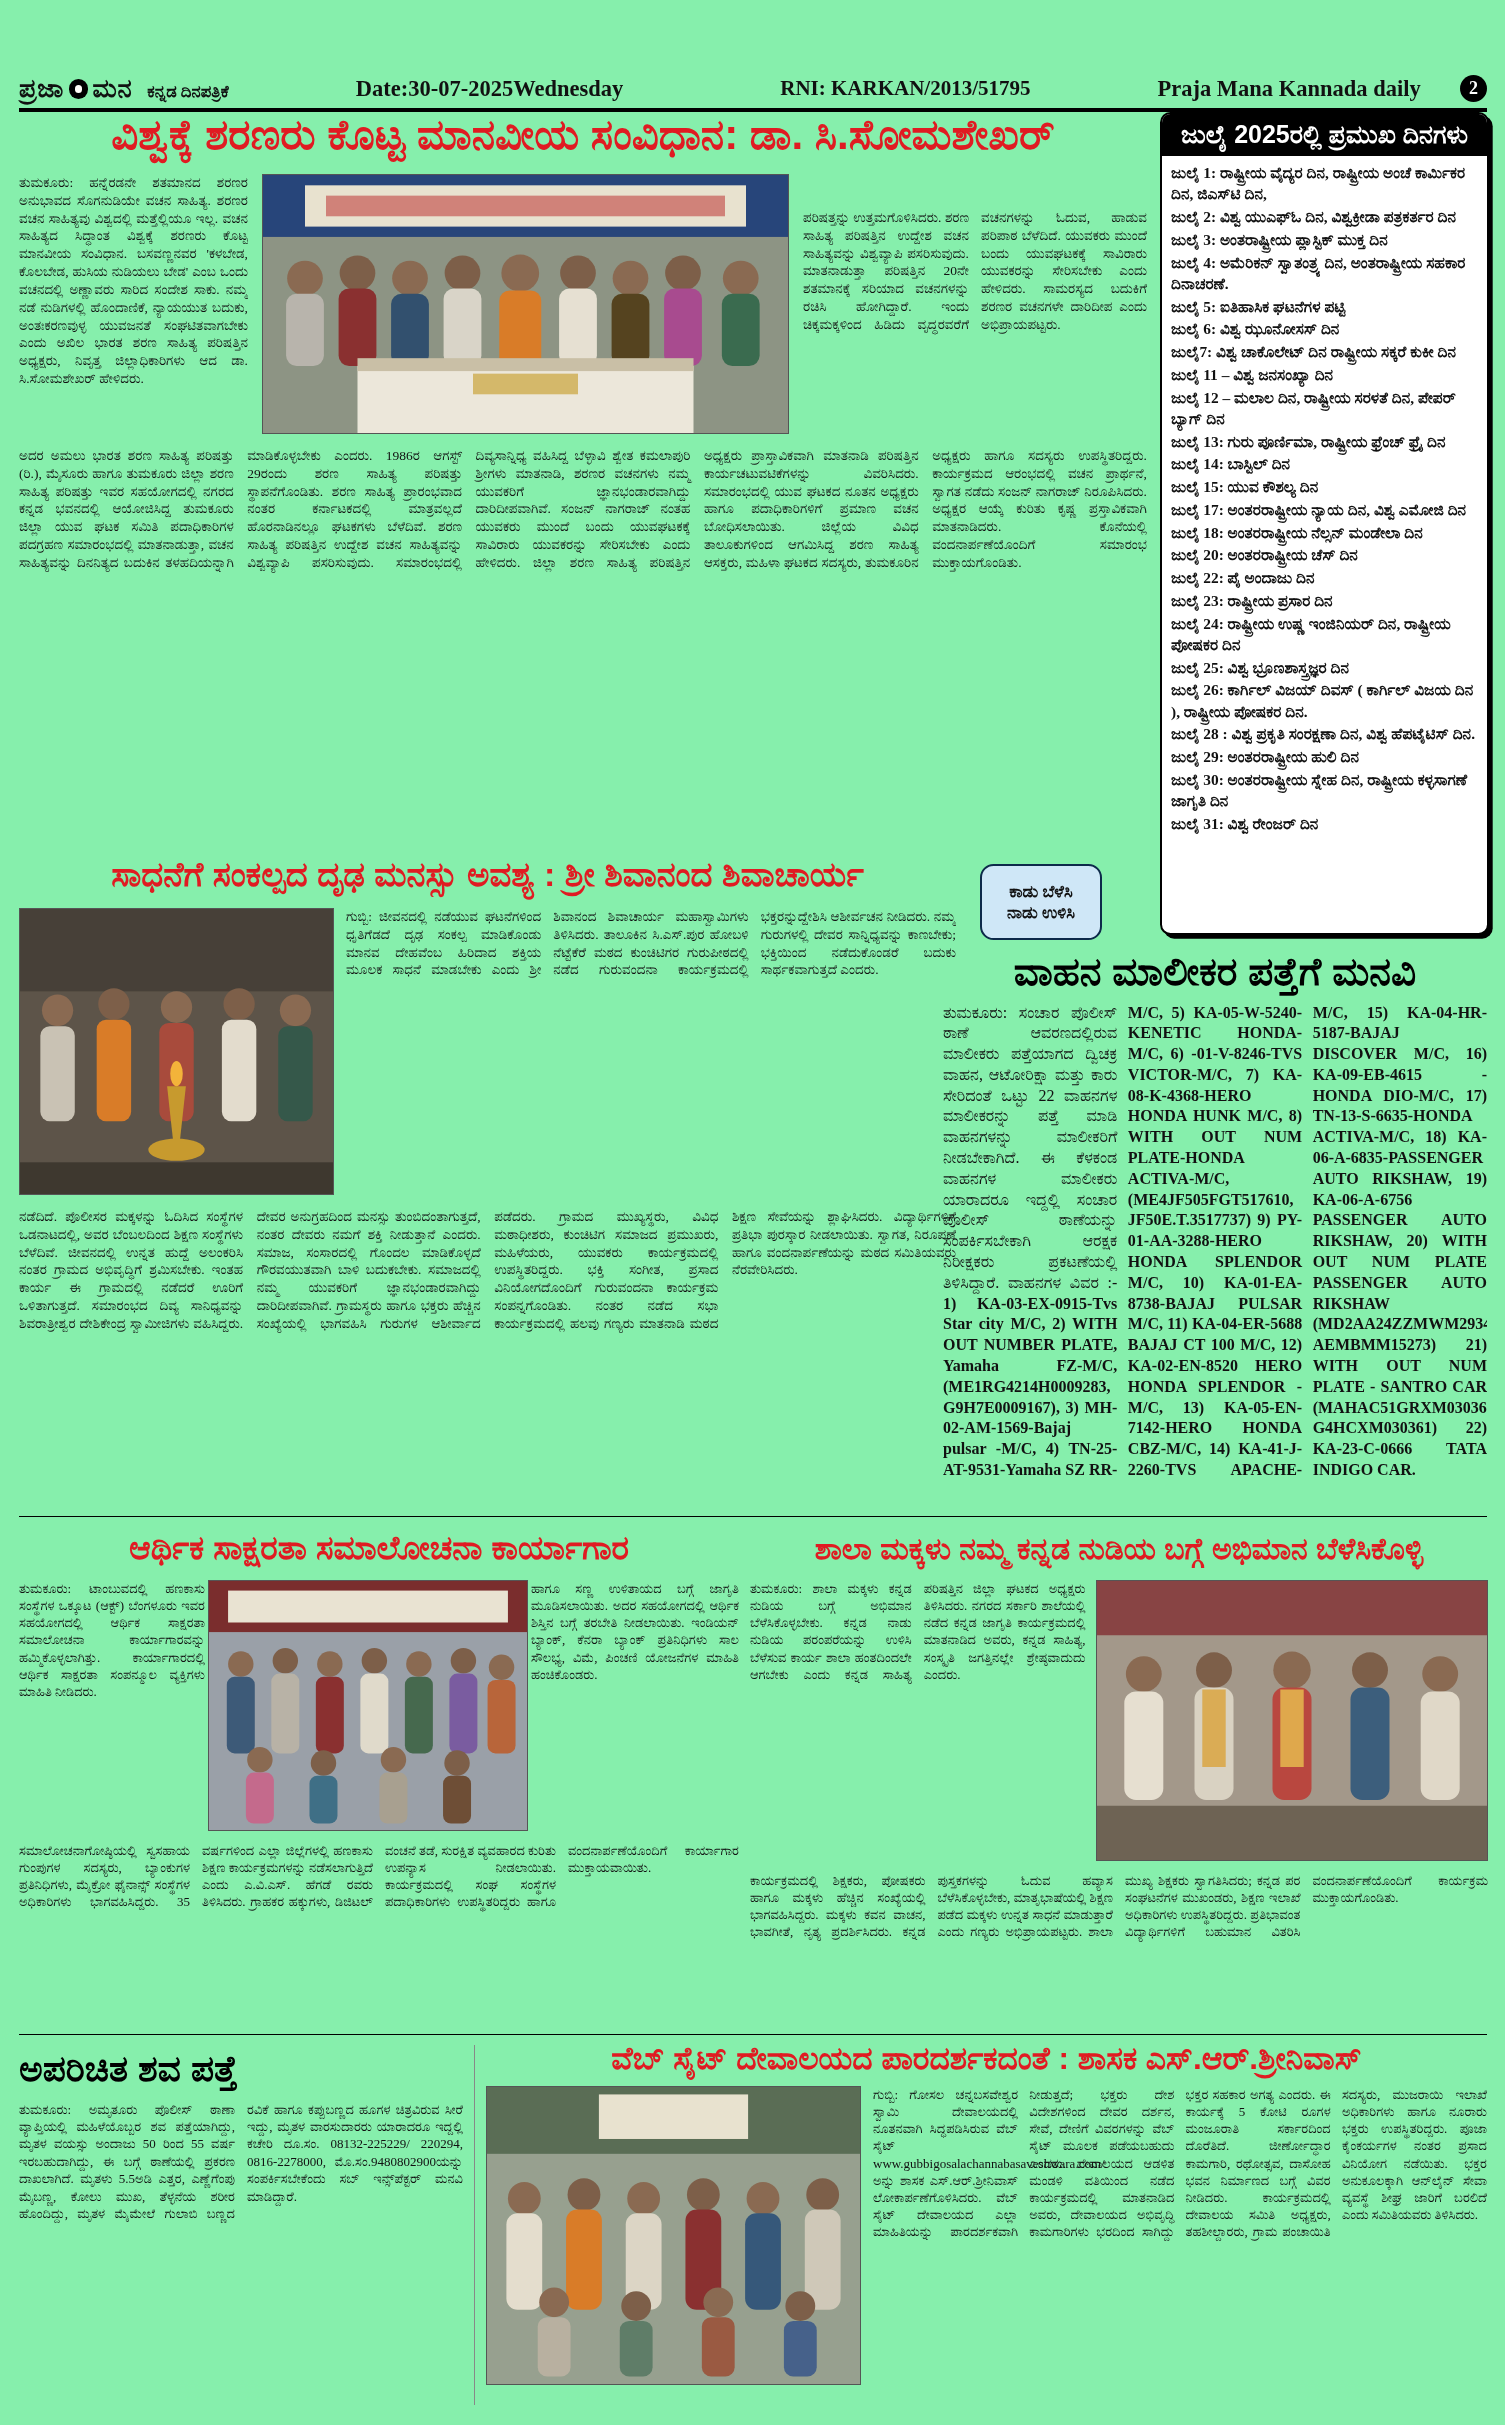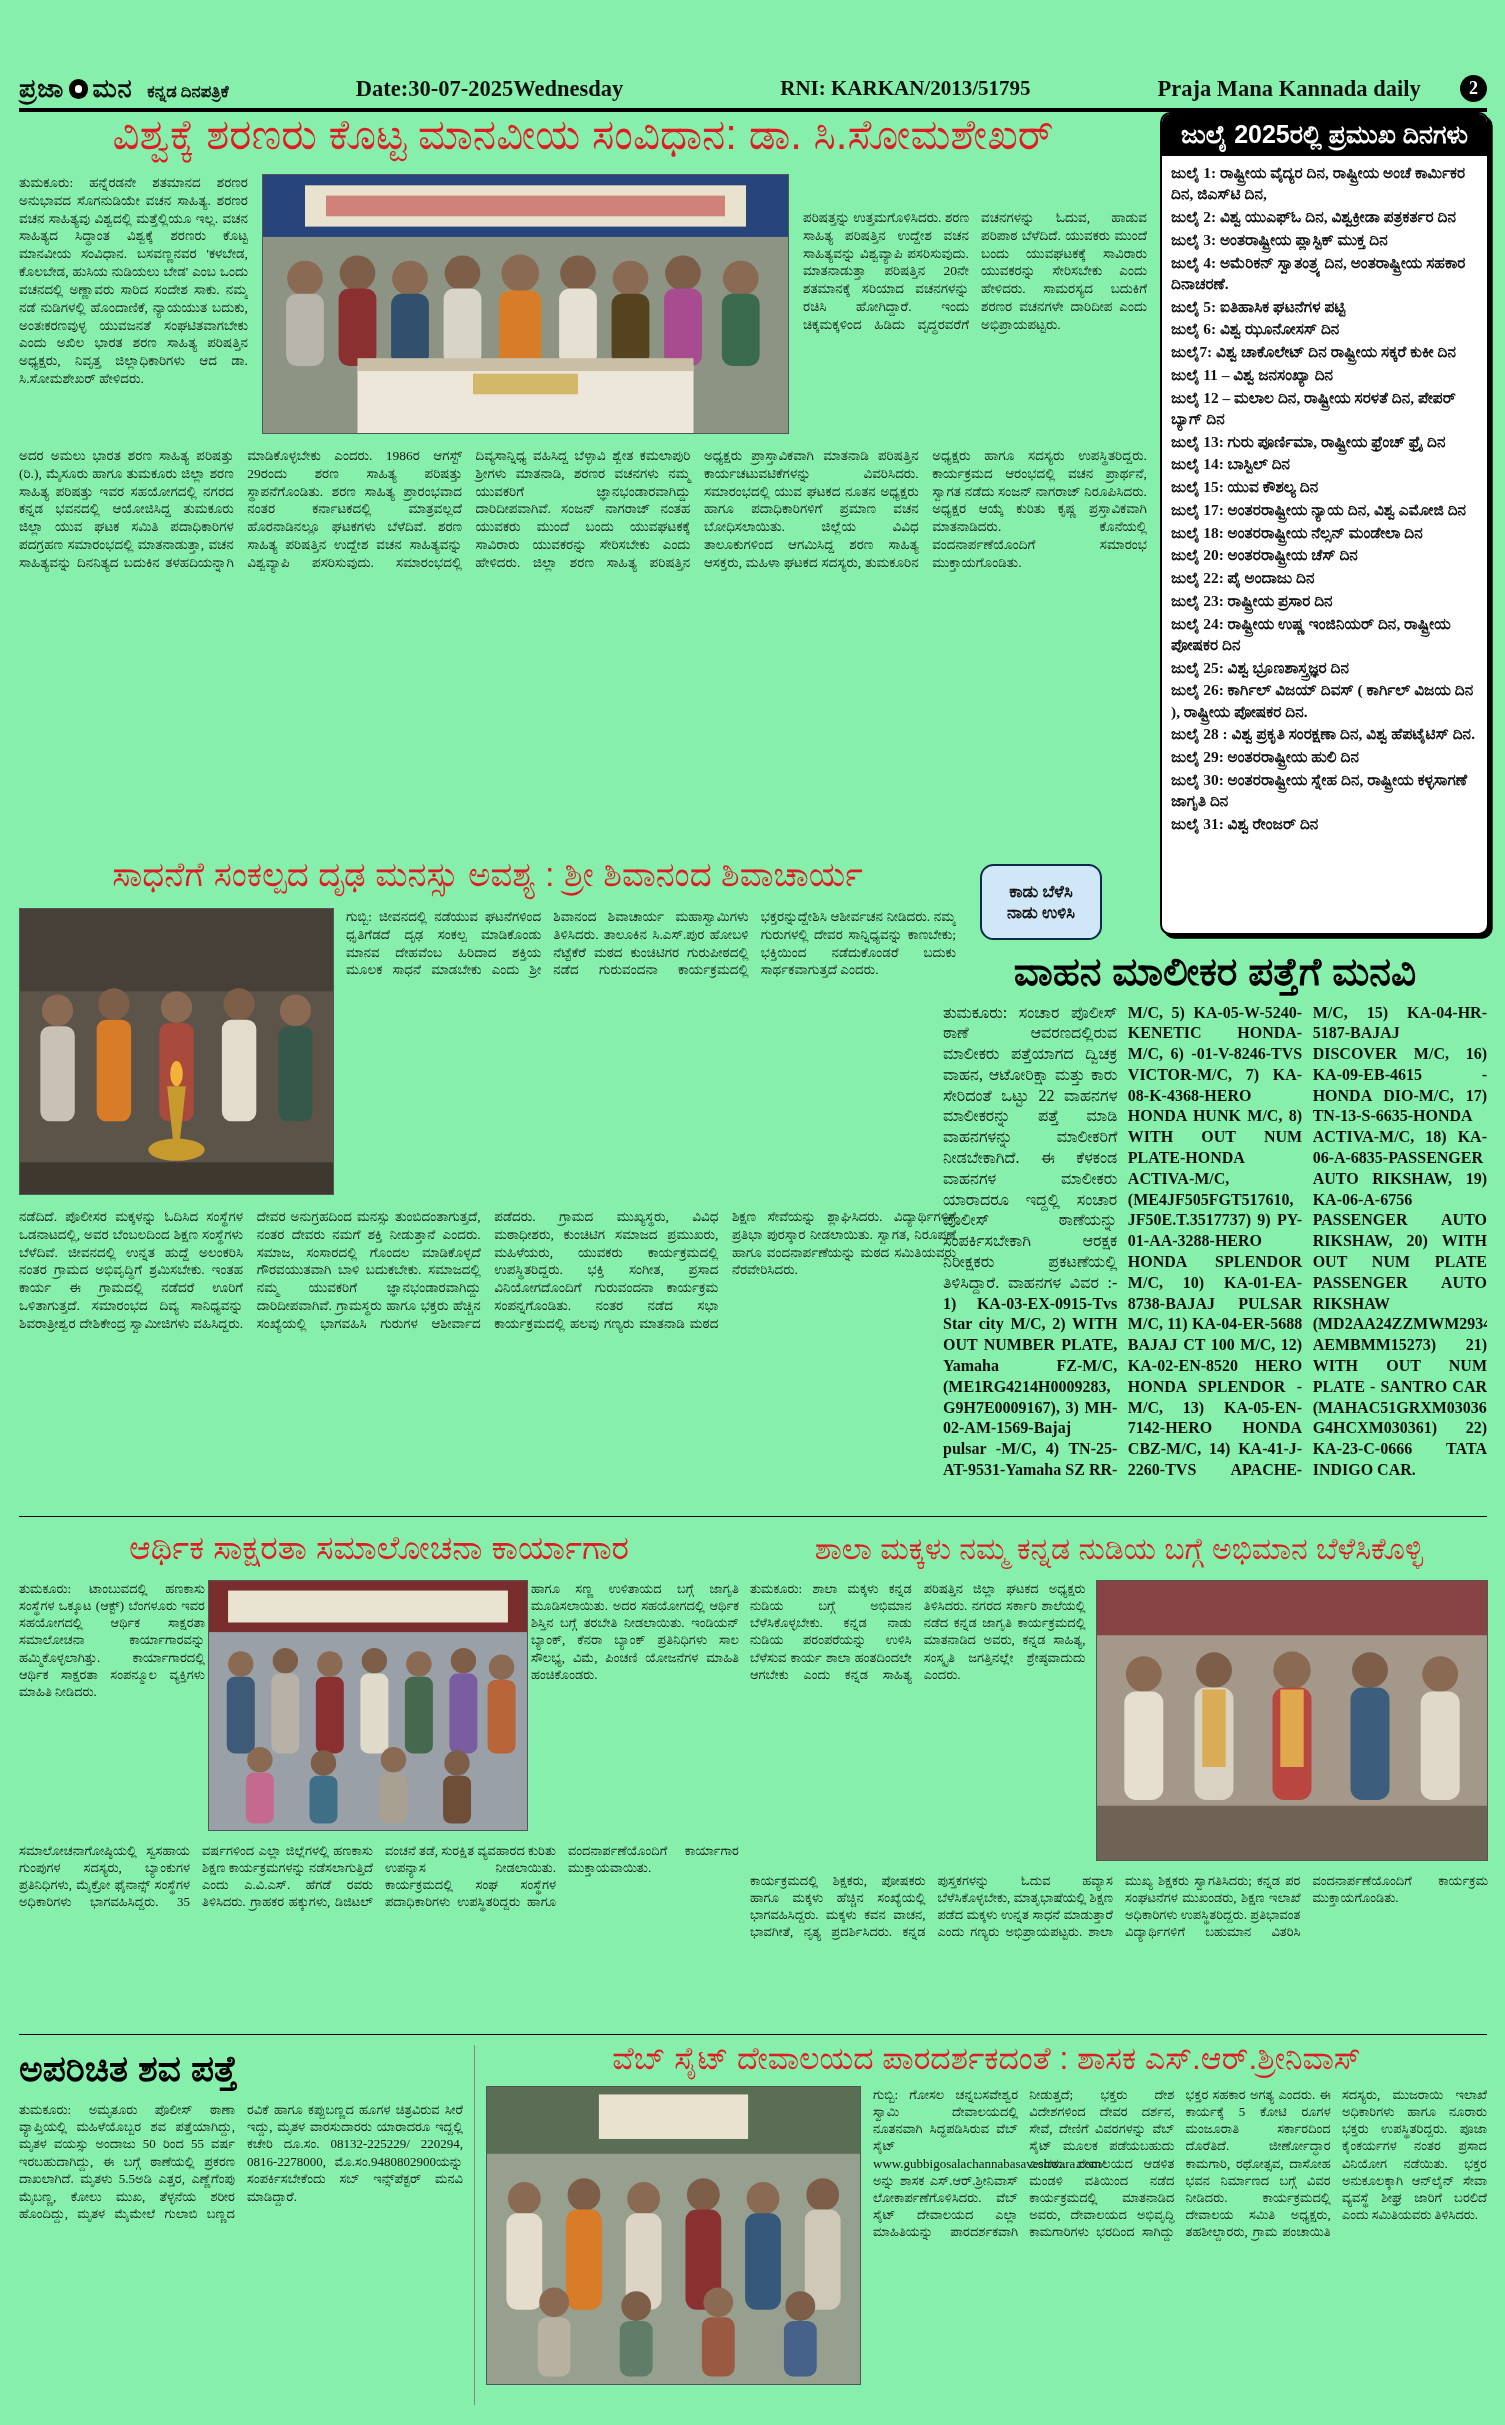--- a/index.html
+++ b/index.html
@@ -14,21 +14,21 @@
                position:relative;top:2.2px;}
   .mast-emblem::after{content:"";position:absolute;left:6px;top:6px;width:7.5px;height:7.5px;
                border-radius:50%;background:#fffdf8;}
   .mast-tag{font-size:16.5px;font-weight:bold;margin-left:10.5px;}
   .mast-date{font-size:22.5px;font-weight:bold;margin-left:127px;}
   .mast-rni{font-size:21px;font-weight:bold;margin-left:157px;}
   .mast-daily{font-size:22.5px;font-weight:bold;margin-left:127px;}
   .pageno{margin-left:auto;width:27px;height:27px;border-radius:50%;background:#000;color:#fff;
           font-size:18px;font-weight:bold;display:flex;align-items:center;justify-content:center;}
   
-  .hl-red{color:#e01b22;font-weight:normal;font-family:"Liberation Sans","DejaVu Sans",sans-serif;}
+  .hl-red{color:#e01b22;font-weight:bold;font-family:"Liberation Sans","DejaVu Sans",sans-serif;}
   .hl-black{color:#000;font-weight:bold;font-family:"Liberation Sans","DejaVu Sans",sans-serif;}
   .bodytext{font-size:13.5px;line-height:1.32;text-align:justify;overflow:hidden;}
   .photo{background:#777;position:relative;overflow:hidden;border:0.7px solid #555;}
   .photo svg{display:block;width:100%;height:100%;}
   
   .a1-head{position:absolute;left:19px;top:111px;width:1128px;font-size:42px;text-align:center;}
   .a1-rowA{position:absolute;left:19px;top:174px;width:1128px;height:261px;display:flex;gap:14px;}
   .a1-lead{width:229px;font-size:13.5px;}
   .a1-photo{width:525px;height:258px;flex:none;}
   .a1-side{flex:1;column-count:2;column-gap:12px;margin-top:35px;}

